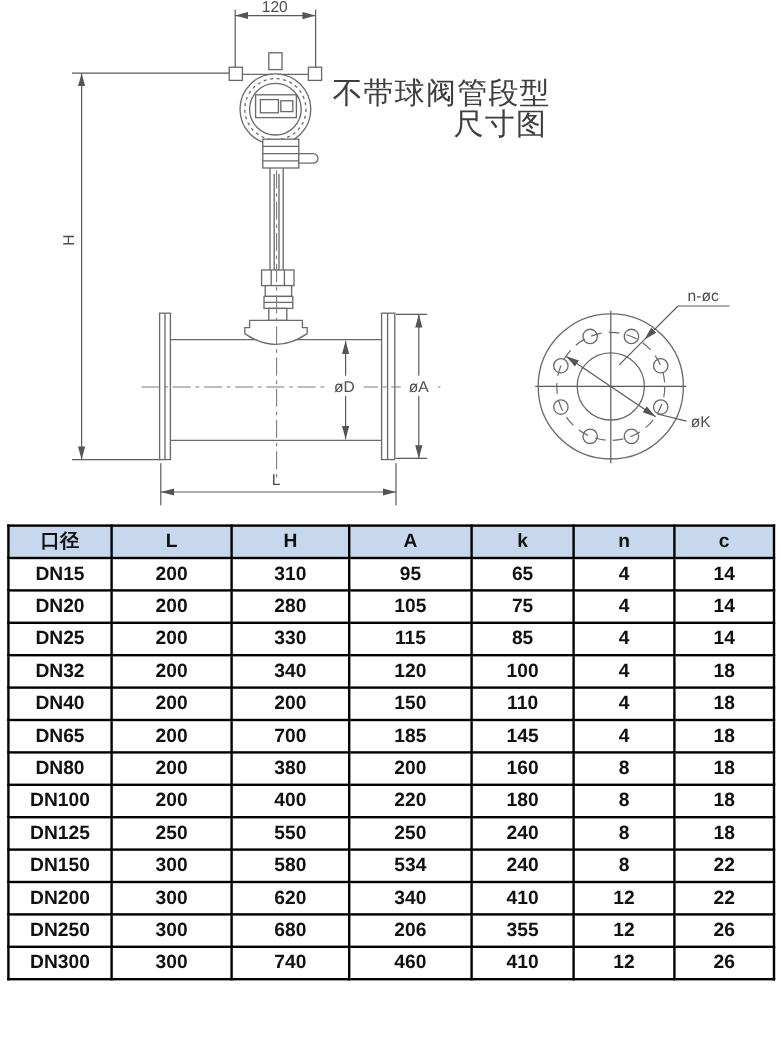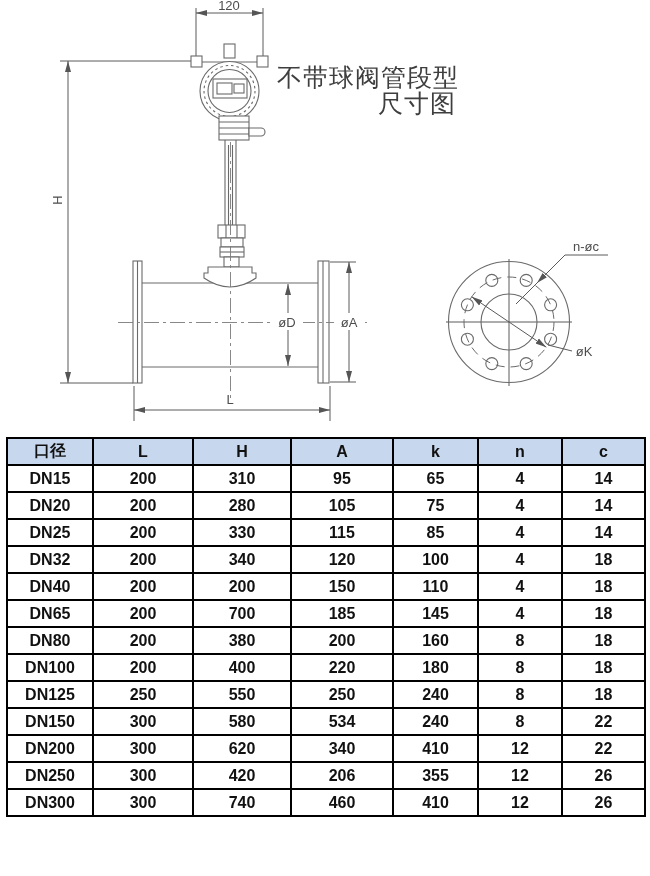--- a/index.html
+++ b/index.html
@@ -265,21 +265,21 @@
           <td>300</td>
           <td>620</td>
           <td>340</td>
           <td>410</td>
           <td>12</td>
           <td>22</td>
         </tr>
         <tr>
           <td>DN250</td>
           <td>300</td>
-          <td>420</td>
+          <td>680</td>
           <td>206</td>
           <td>355</td>
           <td>12</td>
           <td>26</td>
         </tr>
         <tr>
           <td>DN300</td>
           <td>300</td>
           <td>740</td>
           <td>460</td>

